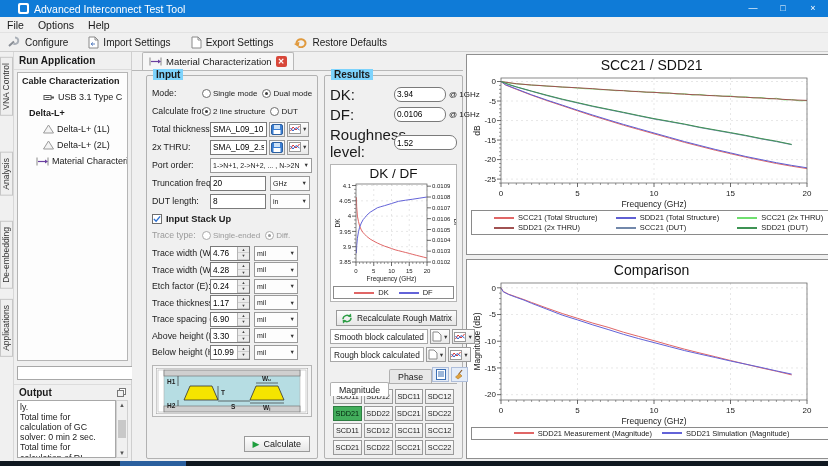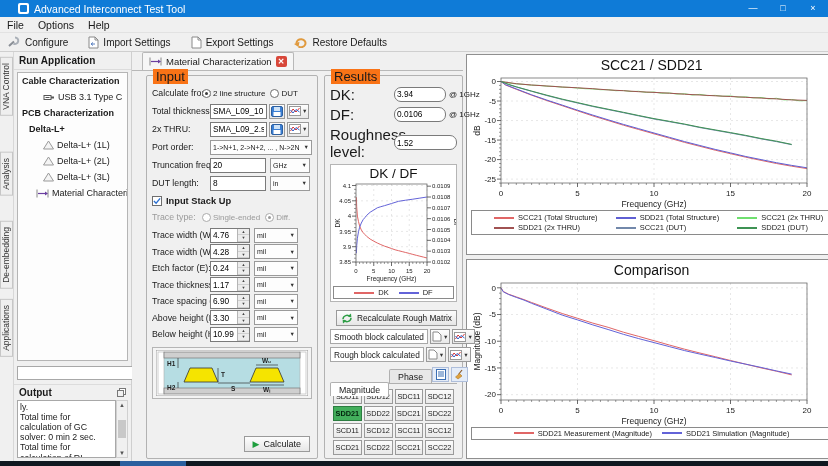--- a/index.html
+++ b/index.html
@@ -39,21 +39,21 @@
   .sbar .arr { font-size:6px; color:#555; line-height:8px; }
   .sbar .thumb { width:8px; height:18px; background:#c8c8c8; margin:1px 0; }
 
   
   .middle { width:331px; display:flex; flex-direction:column; background:#f0f0f0; }
   .tabbar { height:19px; display:flex; align-items:flex-end; border-bottom:1px solid #b8b8b8; padding-left:10px; }
   .tab { display:inline-flex; align-items:center; gap:4px; background:#f6f6f6; border:1px solid #b8b8b8; border-bottom:none; border-radius:2px 2px 0 0; padding:2px 6px; font-size:9.5px; height:18px; }
   .tab-close { width:11px; height:11px; background:#d8473a; border-radius:2px; color:#fff; font-size:8px; font-weight:bold; line-height:11px; text-align:center; }
   .mid-content { flex:1; display:flex; padding:4px 0 0 14px; gap:6px; }
   .groupbox { position:relative; border:1px solid #b2b2b2; border-radius:2px; padding:8px 5px 4px 5px; }
-  .groupbox > .gtitle { position:absolute; top:-7px; left:6px; background:#f97316; padding:0 3px; font-weight:normal; font-size:13px; }
+  .groupbox > .gtitle { position:absolute; top:-7px; left:6px; background:#7dd3fc; padding:0 3px; font-weight:bold; font-size:10px; }
   .g-input { width:172px; height:384px; display:flex; flex-direction:column; }
   .g-results { width:139px; height:384px; display:flex; flex-direction:column; }
 
   .frow { display:flex; align-items:center; margin:1.5px 0; min-height:15px; }
   .frow > label { width:58px; flex:none; font-size:8.8px; white-space:nowrap; }
   .frow.mode-row > label { width:50px; }
   .radio { width:9px; height:9px; border-radius:50%; border:1px solid #6e6e6e; background:#fff; flex:none; margin-right:2px; position:relative; }
   .radio.on::after { content:""; position:absolute; inset:2px; border-radius:50%; background:#3c3c3c; }
   .radio.dis { border-color:#ababab; }
   .radio.dis.on::after { background:#9a9a9a; }
@@ -89,21 +89,21 @@
   .recalc-row { display:flex; justify-content:flex-end; margin-top:8px; }
   .blockrow { display:flex; align-items:center; margin-top:3px; }
   .block-label { flex:1; border:1px solid #a8a8a8; background:#fff; font-size:8.3px; padding:1.5px 3px; white-space:nowrap; }
   .rtabs { display:flex; align-items:flex-end; margin-top:5px; border-bottom:1px solid #b0b0b0; }
   .rtab { font-size:8.8px; border:1px solid #b0b0b0; border-bottom:none; padding:1.5px 8px; background:#e8e8e8; border-radius:2px 2px 0 0; }
   .rtab.active { background:#fff; font-weight:normal; position:relative; top:13px; }
   .rtab-icons { margin-left:auto; display:flex; gap:2px; padding-bottom:1px; }
   .iconbtn { width:17px; height:15px; border:1px solid #aebedb; background:#e4ecf8; display:inline-flex; align-items:center; justify-content:center; }
   .sgrid { display:grid; grid-template-columns:repeat(4,1fr); gap:2px; padding:5px 3px; }
   .sgbtn { border:1px solid #9a9a9a; background:linear-gradient(#fbfbfb,#e9e9e9); font-size:7.3px; text-align:center; padding:2px 0; }
-  .sgbtn.sel { background:#43ae5c; border-color:#2c7d41; color:#063; font-weight:bold; color:#03240e; }
+  .sgbtn.sel { background:#43ae5c; border-color:#2c7d41; color:#063; font-weight:normal; color:#03240e; }
 
   
   .right { flex:1; padding:2px 3px; display:flex; flex-direction:column; gap:4px; }
   .chart-box { flex:1; border:1px solid #8f8f8f; background:#fff; padding:2px 4px; display:flex; flex-direction:column; }
   .chart-title { text-align:center; font-size:14px; color:#111; }
   .legend.grid3 { display:grid; grid-template-columns:1fr 1fr 1fr; gap:1px 4px; justify-items:start; padding:2px 8px; font-size:7.5px; }
   .legend.grid3 .lg-item { justify-self:start; margin-left:14px; }
 
   .taskbar { position:absolute; left:0; right:0; bottom:0; height:5px; background:#101820; }
   .taskbar .seg { position:absolute; left:120px; width:66px; top:0; bottom:0; background:#2a5f9e; }
@@ -182,49 +182,38 @@
           <div class="tree-item" style="padding-left: 25px;">
             <span style="display: inline-flex;">
               <svg width="12" height="9" viewBox="0 0 12 9">
                 <rect x="1" y="2.5" width="7" height="4" fill="#fff" stroke="#555"></rect>
                 <rect x="8" y="3.5" width="3" height="2" fill="#555"></rect>
                 <line x1="2.5" y1="4.5" x2="6.5" y2="4.5" stroke="#555"></line>
               </svg>
             </span>
             <span>USB 3.1 Type C</span>
           </div>
-          <div class="tree-item bold" style="padding-left: 4px;">
-            <span>PCB Characterization</span>
-          </div>
           <div class="tree-item bold" style="padding-left: 11px;">
             <span>Delta-L+</span>
           </div>
           <div class="tree-item" style="padding-left: 25px; text-align: right;">
             <span style="display: inline-flex;">
               <svg width="11" height="10" viewBox="0 0 11 10">
                 <polygon points="5.5,1 10.5,9 0.5,9" fill="#f4f4f4" stroke="#9a9a9a"></polygon>
               </svg>
             </span>
             <span>Delta-L+ (1L)</span>
           </div>
           <div class="tree-item" style="padding-left: 25px;">
             <span style="display: inline-flex;">
               <svg width="11" height="10" viewBox="0 0 11 10">
                 <polygon points="5.5,1 10.5,9 0.5,9" fill="#f4f4f4" stroke="#9a9a9a"></polygon>
               </svg>
             </span>
             <span>Delta-L+ (2L)</span>
-          </div>
-          <div class="tree-item" style="padding-left: 25px;">
-            <span style="display: inline-flex;">
-              <svg width="11" height="10" viewBox="0 0 11 10">
-                <polygon points="5.5,1 10.5,9 0.5,9" fill="#f4f4f4" stroke="#9a9a9a"></polygon>
-              </svg>
-            </span>
-            <span>Delta-L+ (3L)</span>
           </div>
           <div class="tree-item" style="padding-left: 18px;">
             <span style="display: inline-flex;">
               <svg width="13" height="9" viewBox="0 0 13 9">
                 <line x1="1" y1="0.5" x2="1" y2="8.5" stroke="#888"></line>
                 <line x1="12" y1="0.5" x2="12" y2="8.5" stroke="#888"></line>
                 <line x1="2" y1="4.5" x2="9.5" y2="4.5" stroke="#6a3fa0" stroke-width="1.2"></line>
                 <polygon points="9,2.5 12,4.5 9,6.5" fill="#6a3fa0"></polygon>
               </svg>
             </span>
@@ -268,20 +257,27 @@
           <span>Material Characterization</span>
           <span class="tab-close">✕</span>
         </span>
       </div>
 
       <div class="mid-content">
 
         <div class="groupbox g-input">
           <span class="gtitle">Input</span>
 
+          <div class="frow mode-row">
+            <label>Mode:</label>
+            <span class="radio"></span>
+            <span class="rlabel">Single mode</span>
+            <span class="radio on"></span>
+            <span class="rlabel">Dual mode</span>
+          </div>
           <div class="frow mode-row">
             <label>Calculate from:</label>
             <span class="radio on"></span>
             <span class="rlabel">2 line structure</span>
             <span class="radio"></span>
             <span class="rlabel">DUT</span>
           </div>
 
           <div class="frow">
             <label>Total thickness:</label>

